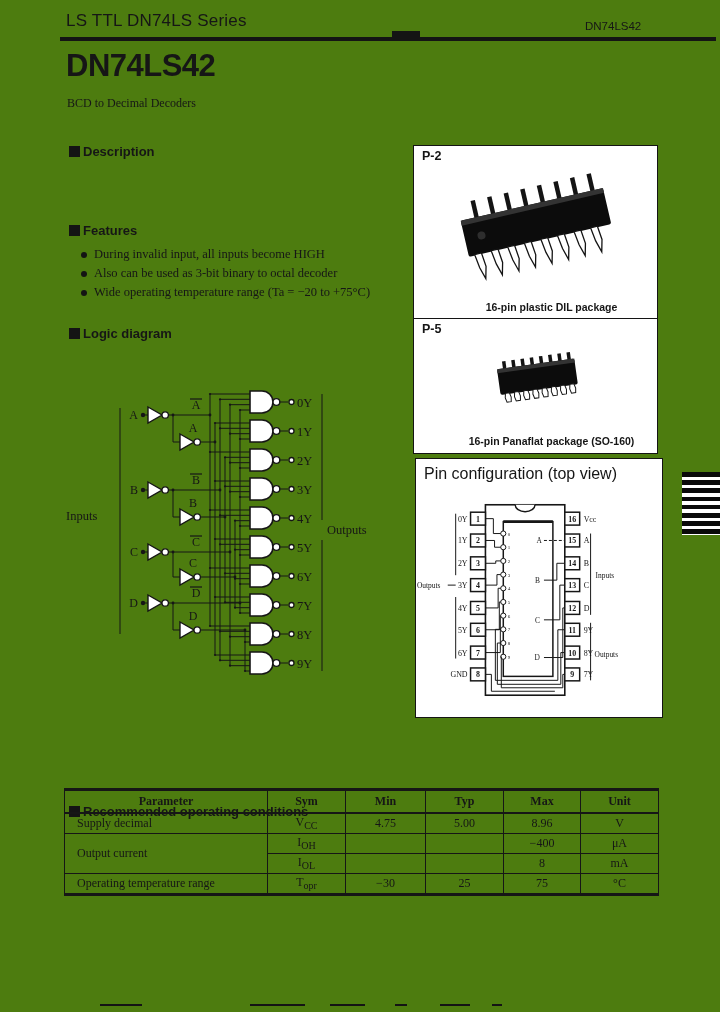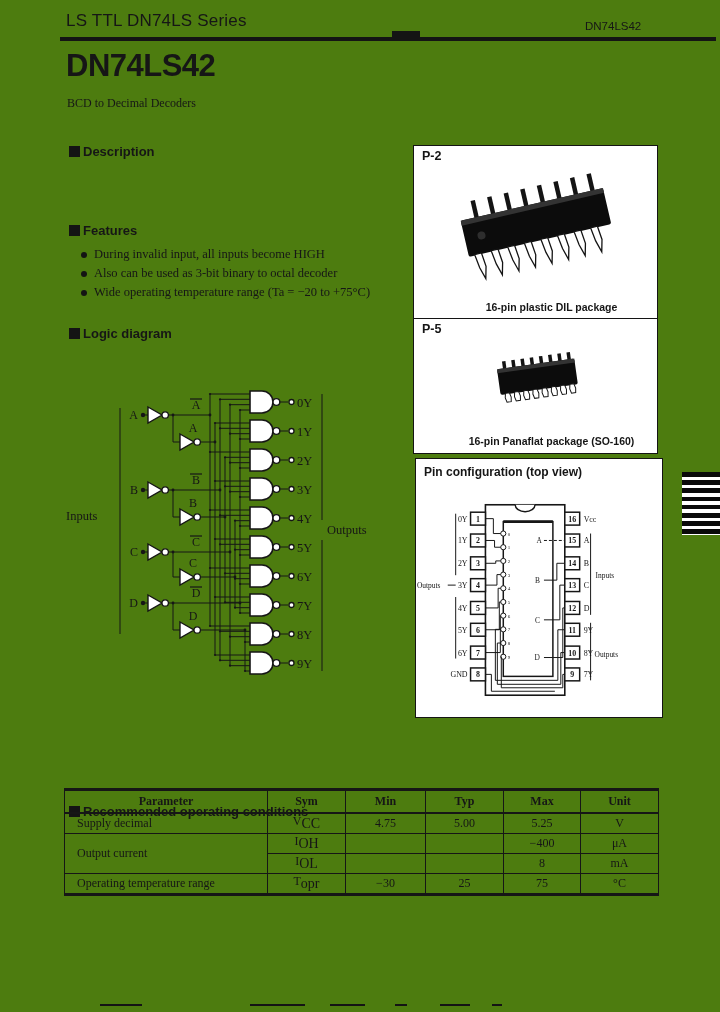--- a/index.html
+++ b/index.html
@@ -25,33 +25,33 @@
              list-style:none;margin:4px;padding:0;}
   .feat-list li{margin:0 0 5px 0;padding-left:14px;position:relative;line-height:1.1;}
   .feat-list li::before{content:"";position:absolute;left:1px;top:4px;width:6px;height:6px;border-radius:50%;background:#141414;}
   
   .pkgbox{border:1.4px solid #141414;background:#fff;}
   .p2box{left:413px;top:145px;width:243px;height:173px;}
   .p5box{left:413px;top:318px;width:243px;height:134px;}
   .pkg-code{position:absolute;left:8px;top:3px;font-size:12.5px;font-weight:600;}
   .pkg-cap{position:absolute;left:16px;bottom:6px;width:100%;text-align:center;font-size:10.5px;font-weight:600;}
   .pincfg{left:415px;top:458px;width:246px;height:258px;border:1.6px solid #141414;background:#fff;}
-  .pincfg-h{position:absolute;left:8px;top:6px;font-size:12px;font-weight:700;}
+  .pincfg-h{position:absolute;left:8px;top:6px;font-size:16px;font-weight:400;}
   
   .stripes{left:682px;top:472px;width:38px;height:63px;
            background:repeating-linear-gradient(180deg,#0a0a0a 0 4.5px,#ffffff 4.5px 8.2px);}
   
   .octable{left:64px;top:788px;border-collapse:collapse;table-layout:fixed;
            font-family:"Liberation Serif",serif;font-size:12px;}
   .octable th,.octable td{border:1px solid #161616;text-align:center;padding:0 4px;height:19px;
            overflow:hidden;white-space:nowrap;}
   .octable thead th{height:21px;font-weight:600;border-bottom:2.5px solid #161616;}
   .octable{border-top:3px solid #161616;border-bottom:3px solid #161616;}
   .octable td.param{text-align:left;padding-left:12px;}
-  .octable sub{font-size:14px;}
+  .octable sub{font-size:10px;}
   .dash{position:absolute;height:2px;background:#141414;top:1004px;}
   svg text{font-family:"Liberation Serif",serif;fill:#161616;}
   svg .sans{font-family:"Liberation Sans",sans-serif;}
 </style>
 </head>
 <body>
 
 <div class="page">
 
   <div class="abs hdr-left">LS TTL DN74LS Series</div>
@@ -539,21 +539,21 @@
         <th>Max</th>
         <th>Unit</th>
       </tr>
     </thead>
     <tbody>
       <tr>
         <td class="param">Supply decimal</td>
         <td><span>V</span><sub>CC</sub></td>
         <td>4.75</td>
         <td>5.00</td>
-        <td>5.25</td>
+        <td>8.96</td>
         <td>V</td>
       </tr>
       <tr>
         <td class="param" rowspan="2">Output current</td>
         <td><span>I</span><sub>OH</sub></td>
         <td></td>
         <td></td>
         <td>−400</td>
         <td>μA</td>
       </tr>

